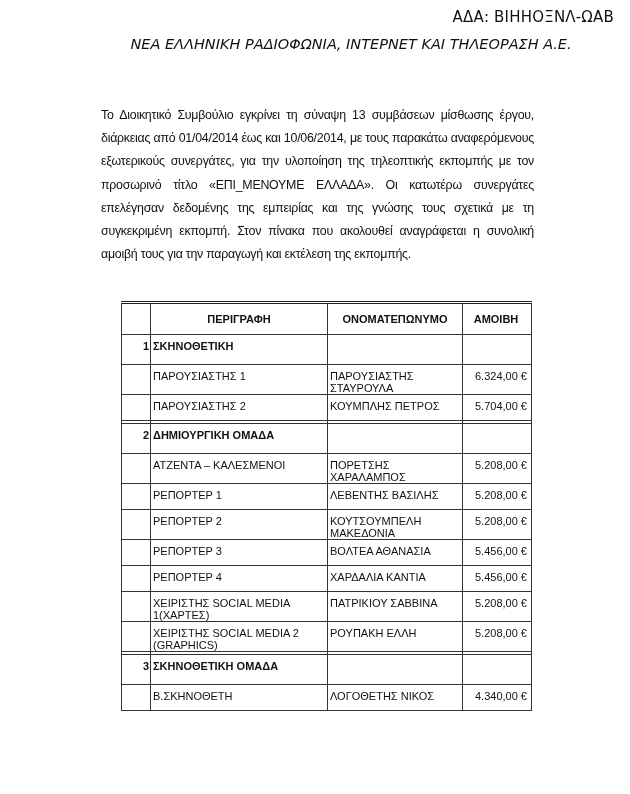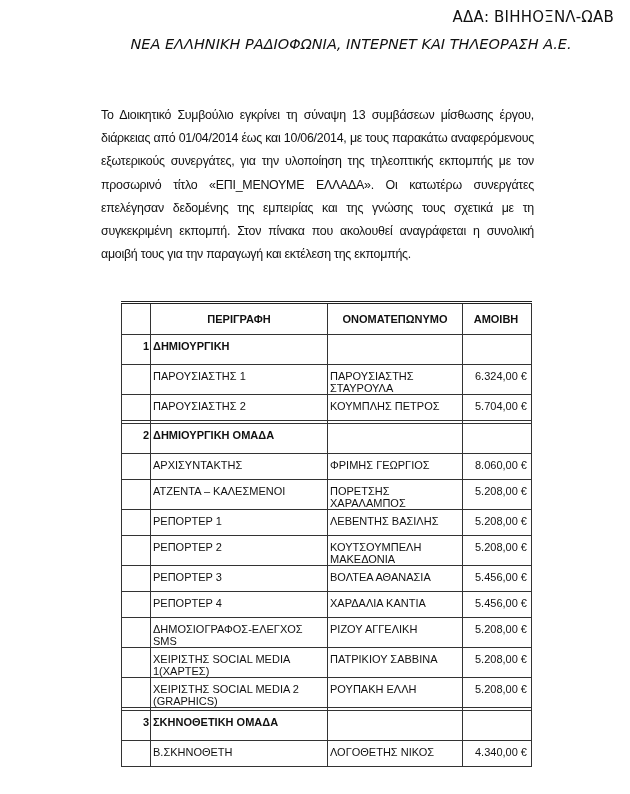--- a/index.html
+++ b/index.html
@@ -29,21 +29,21 @@
 <table>
   <tbody id="tbody">
     <tr class="hdr">
       <td class="num"></td>
       <td class="desc">ΠΕΡΙΓΡΑΦΗ</td>
       <td class="name">ΟΝΟΜΑΤΕΠΩΝΥΜΟ</td>
       <td class="amt" style="text-align:center">ΑΜΟΙΒΗ</td>
     </tr>
   <tr class="sec">
         <td class="num">1</td>
-        <td class="desc">ΔΗΜΙΟΥΡΓΙΚΗ</td>
+        <td class="desc">ΣΚΗΝΟΘΕΤΙΚΗ</td>
         <td class="name"></td>
         <td class="amt"></td>
       </tr>
       <tr>
         <td class="num"></td>
         <td class="desc">ΠΑΡΟΥΣΙΑΣΤΗΣ 1</td>
         <td class="name">ΠΑΡΟΥΣΙΑΣΤΗΣ ΣΤΑΥΡΟΥΛΑ</td>
         <td class="amt">6.324,00 €</td>
       </tr>
       <tr>
@@ -56,26 +56,20 @@
         <td></td>
         <td></td>
         <td></td>
         <td></td>
       </tr>
       <tr class="sec">
         <td class="num">2</td>
         <td class="desc">ΔΗΜΙΟΥΡΓΙΚΗ ΟΜΑΔΑ</td>
         <td class="name"></td>
         <td class="amt"></td>
-      </tr>
-      <tr>
-        <td class="num"></td>
-        <td class="desc">ΑΡΧΙΣΥΝΤΑΚΤΗΣ</td>
-        <td class="name">ΦΡΙΜΗΣ ΓΕΩΡΓΙΟΣ</td>
-        <td class="amt">8.060,00 €</td>
       </tr>
       <tr>
         <td class="num"></td>
         <td class="desc">ΑΤΖΕΝΤΑ – ΚΑΛΕΣΜΕΝΟΙ</td>
         <td class="name">ΠΟΡΕΤΣΗΣ ΧΑΡΑΛΑΜΠΟΣ</td>
         <td class="amt">5.208,00 €</td>
       </tr>
       <tr>
         <td class="num"></td>
         <td class="desc">ΡΕΠΟΡΤΕΡ 1</td>
@@ -92,26 +86,20 @@
         <td class="num"></td>
         <td class="desc">ΡΕΠΟΡΤΕΡ 3</td>
         <td class="name">ΒΟΛΤΕΑ ΑΘΑΝΑΣΙΑ</td>
         <td class="amt">5.456,00 €</td>
       </tr>
       <tr>
         <td class="num"></td>
         <td class="desc">ΡΕΠΟΡΤΕΡ 4</td>
         <td class="name">ΧΑΡΔΑΛΙΑ ΚΑΝΤΙΑ</td>
         <td class="amt">5.456,00 €</td>
-      </tr>
-      <tr>
-        <td class="num"></td>
-        <td class="desc">ΔΗΜΟΣΙΟΓΡΑΦΟΣ-ΕΛΕΓΧΟΣ SMS</td>
-        <td class="name">ΡΙΖΟΥ ΑΓΓΕΛΙΚΗ</td>
-        <td class="amt">5.208,00 €</td>
       </tr>
       <tr>
         <td class="num"></td>
         <td class="desc">ΧΕΙΡΙΣΤΗΣ SOCIAL MEDIA 1(ΧΑΡΤΕΣ)</td>
         <td class="name">ΠΑΤΡΙΚΙΟΥ ΣΑΒΒΙΝΑ</td>
         <td class="amt">5.208,00 €</td>
       </tr>
       <tr>
         <td class="num"></td>
         <td class="desc">ΧΕΙΡΙΣΤΗΣ SOCIAL MEDIA 2 (GRAPHICS)</td>

